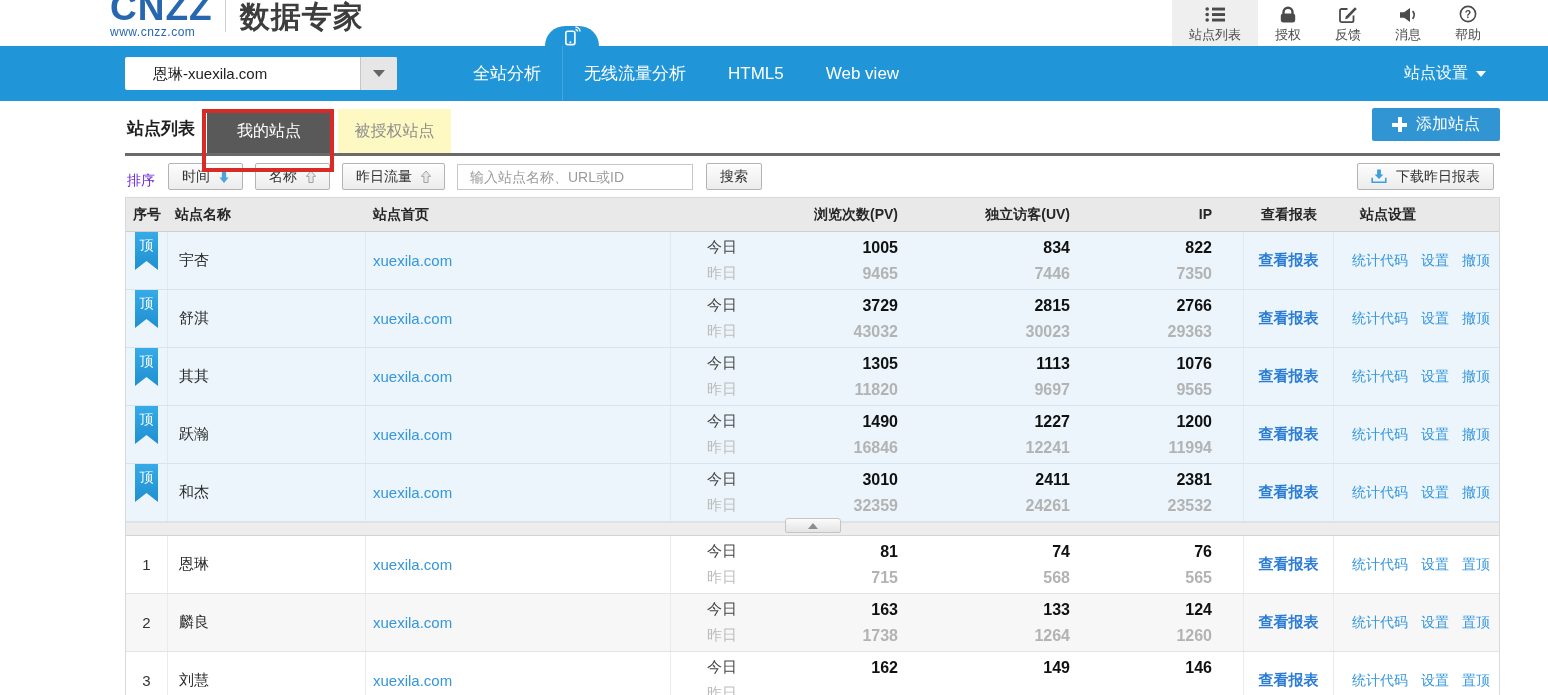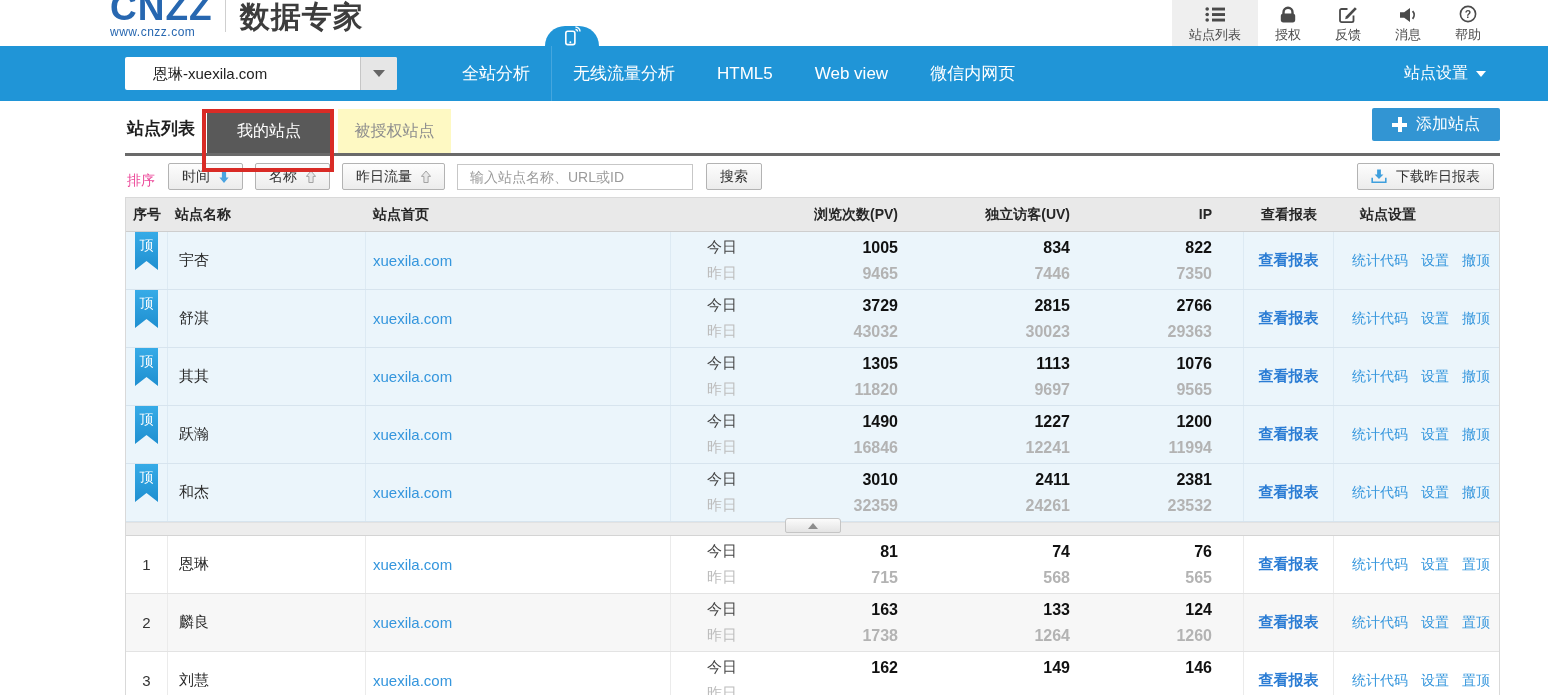--- a/index.html
+++ b/index.html
@@ -19,21 +19,21 @@
   .action.active { background:#efefef; }
   .action .ic { height:20px; display:flex; align-items:flex-end; margin-bottom:3px; }
   .action .lbl { font-size:13px; color:#4c4c4c; white-space:nowrap; }
 
   
   .bluebar { position:relative; height:55px; background:#2095d7; }
   .site-selector { position:absolute; left:125px; top:11px; width:272px; height:33px; background:#fff; border-radius:2px; display:flex; overflow:hidden; cursor:pointer; }
   .sel-text { flex:1; padding:0 28px; line-height:33px; font-size:15px; color:#222; white-space:nowrap; }
   .sel-arrow { width:37px; background:#e6e6e6; border-left:1px solid #c6c6c6; display:flex; align-items:center; justify-content:center; }
   .caret-dn-dark { width:0; height:0; border-left:6px solid transparent; border-right:6px solid transparent; border-top:7px solid #666; }
-  .nav-items { position:absolute; left:441px; top:0; height:55px; display:flex; align-items:center; }
+  .nav-items { position:absolute; left:452px; top:0; height:55px; display:flex; align-items:center; }
   .nav-item { padding:0 21px; font-size:17px; color:#fff; height:55px; line-height:55px; cursor:pointer; white-space:nowrap; }
   .nav-sep { width:1px; height:55px; background:#45a6de; }
   .bump { position:absolute; left:545px; top:-20px; width:54px; height:20px; background:#2095d7; border-radius:27px 27px 0 0; display:flex; justify-content:center; align-items:flex-end; }
   .nav-settings { position:absolute; right:62px; top:0; height:55px; display:flex; align-items:center; gap:8px; color:#fff; font-size:16px; cursor:pointer; }
   .caret-dn-white { width:0; height:0; border-left:5px solid transparent; border-right:5px solid transparent; border-top:6px solid #fff; }
 
   
   .content { position:relative; margin:0 48px 0 125px; }
 
   
@@ -43,21 +43,21 @@
   .tab-active { left:82px; width:124px; background:#595959; color:#fff; }
   .tab-inactive { left:213px; width:113px; background:#fef9c3; color:#8e8e8e; }
   .red-box { position:absolute; left:77px; top:8px; width:132px; height:63px; border:4px solid #d92b26; z-index:6; pointer-events:none; }
   .add-btn { position:absolute; right:0; bottom:12px; width:128px; height:33px; background:#3295d3; border:none; border-radius:2px; color:#fff; font-size:16px; display:flex; align-items:center; justify-content:center; gap:9px; cursor:pointer; font-family:inherit; }
   .plus { position:relative; width:15px; height:15px; }
   .plus::before { content:""; position:absolute; left:0; top:6px; width:15px; height:4px; background:#fff; }
   .plus::after  { content:""; position:absolute; left:5.5px; top:0; width:4px; height:15px; background:#fff; }
 
   
   .filter-row { height:41px; display:flex; align-items:center; }
-  .sort-label { font-size:14px; color:#ec4899; margin:8px 13px 0 2px; }
+  .sort-label { font-size:14px; color:#6d28d9; margin:8px 13px 0 2px; }
   .gbtn { height:27px; display:inline-flex; align-items:center; justify-content:center; gap:9px; padding:0 13px; background:linear-gradient(#fdfdfd,#ececec); border:1px solid #b3b3b3; border-radius:2px; font-size:14px; color:#333; cursor:pointer; font-family:inherit; white-space:nowrap; }
   .sort-btn { margin-right:12px; }
   .search-input { width:236px; height:26px; border:1px solid #c7c7c7; padding:0 12px; font-size:14px; color:#333; margin-right:13px; font-family:inherit; }
   .search-input::placeholder { color:#9b9b9b; }
   .download-btn { margin-left:auto; margin-right:6px; }
 
   
   .stable { width:1375px; border:1px solid #d9d9d9; }
   .tgrid { display:grid; grid-template-columns:42px 198px 305px 573px 90px 163px; }
   .thead { height:34px; background:#e9e9e9; border-bottom:1px solid #cecece; font-weight:bold; font-size:14px; color:#262626; align-items:center; }
@@ -183,21 +183,20 @@
           <circle cx="8.75" cy="17" r="1" fill="#fff"></circle>
           <path d="M16.3 5.8 A2.2 2.2 0 0 0 14.1 3.6 M18.9 5.8 A4.8 4.8 0 0 0 14.1 1" fill="none" stroke="#fff" stroke-width="1.5"></path>
         </svg>
     </div>
     <div class="nav-items">
       <div class="nav-item">全站分析</div>
       <div class="nav-sep"></div>
       <div class="nav-item">无线流量分析</div>
       <div class="nav-item">HTML5</div>
       <div class="nav-item">Web view</div>
-      <div class="nav-item">微信内网页</div>
     </div>
     <div class="nav-settings">
       <span>站点设置</span>
       <span class="caret-dn-white"></span>
     </div>
   </nav>
 
   <section class="content">
 
     <div class="tabs-row">

